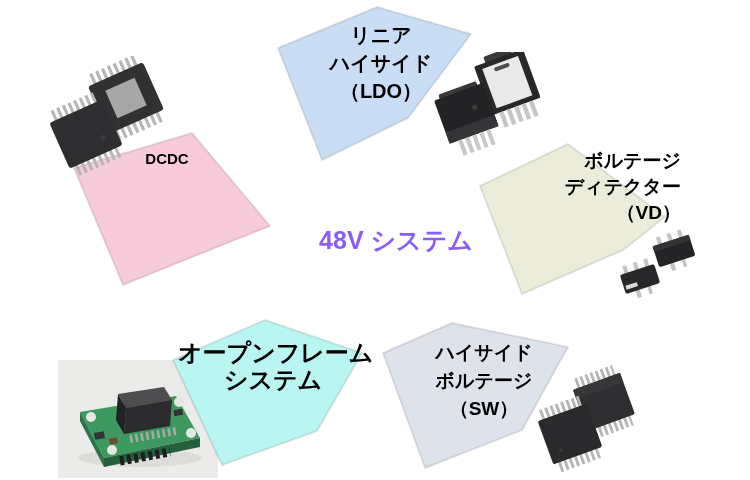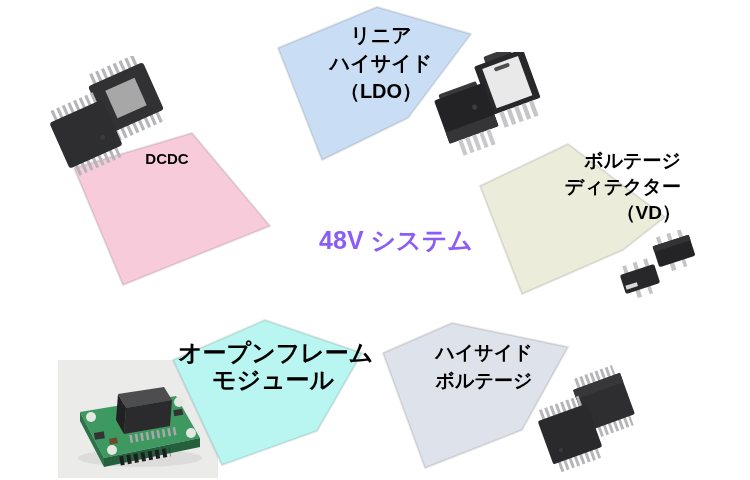--- a/index.html
+++ b/index.html
@@ -51,25 +51,26 @@
   <div class="label lbl-dcdc">
     <div class="ln">DCDC</div>
   </div>
   <div class="label lbl-vd">
     <div class="ln">ボルテージ</div>
     <div class="ln">ディテクター</div>
     <div class="ln">（VD）</div>
   </div>
   <div class="label lbl-op">
     <div class="ln">オープンフレーム</div>
-    <div class="ln">モジュール</div>
+    <div class="ln">システム</div>
   </div>
   <div class="label lbl-sw">
     <div class="ln">ハイサイド</div>
     <div class="ln">ボルテージ</div>
+    <div class="ln">（SW）</div>
   </div>
 
   <svg class="layer chips" style="left:46px;top:56px;" width="122" height="120" viewBox="0 0 122 120">
     <g transform="translate(80,42) rotate(-24)">
       <line x1="-24" y1="-30" x2="24" y2="-30" stroke="#B6B6B8" stroke-width="13" stroke-dasharray="3.2 3.2"></line>
       <line x1="-24" y1="30" x2="24" y2="30" stroke="#B6B6B8" stroke-width="13" stroke-dasharray="3.2 3.2"></line>
       <rect x="-30" y="-26" width="60" height="52" rx="3" fill="#313134"></rect>
       <rect x="-16" y="-15" width="32" height="30" fill="#A7A7A7"></rect>
     </g>
     <g transform="translate(40,78) rotate(-24)">

